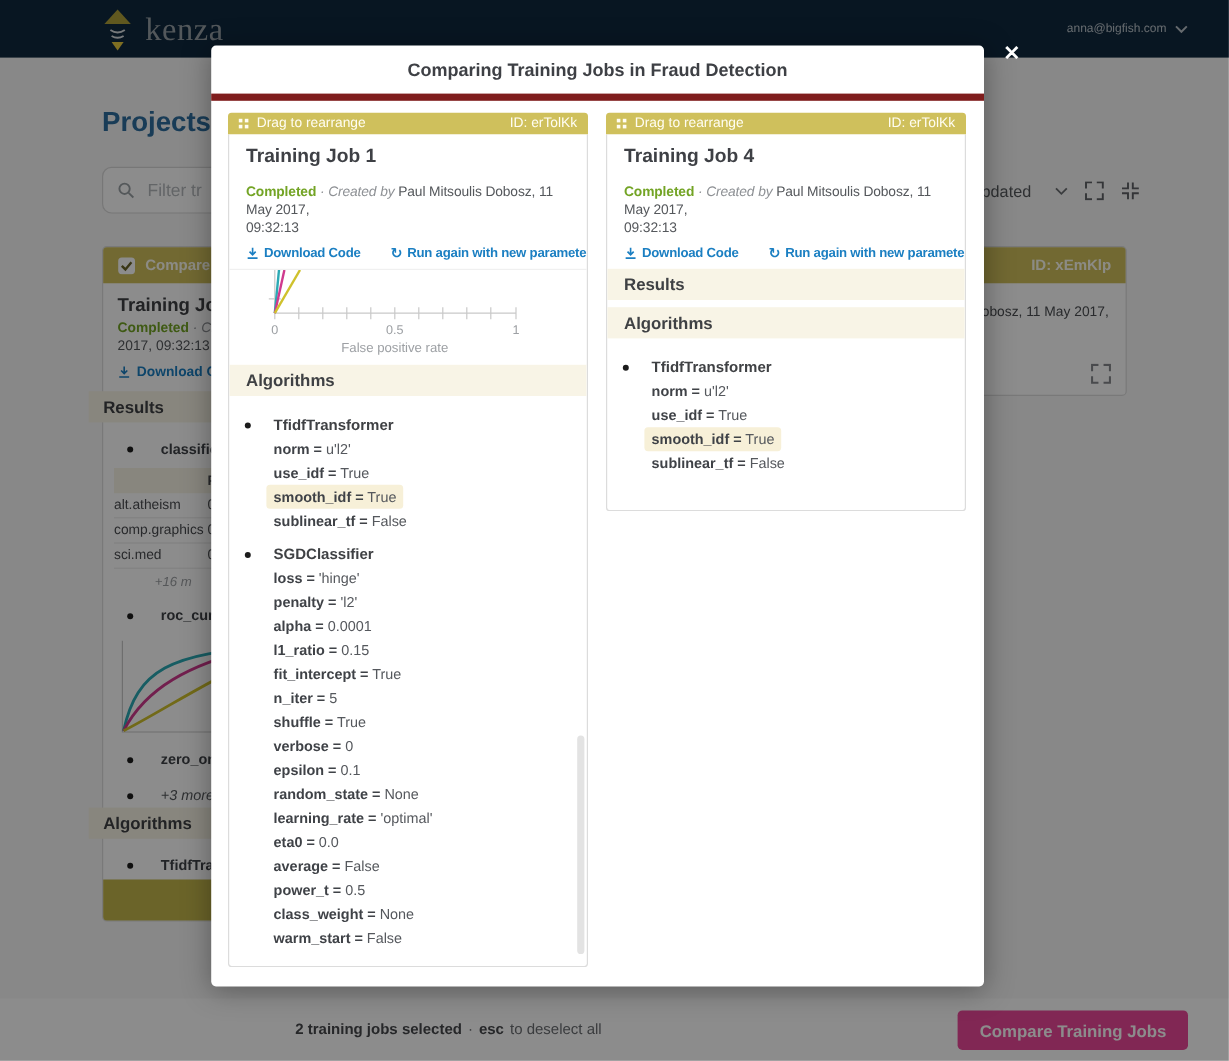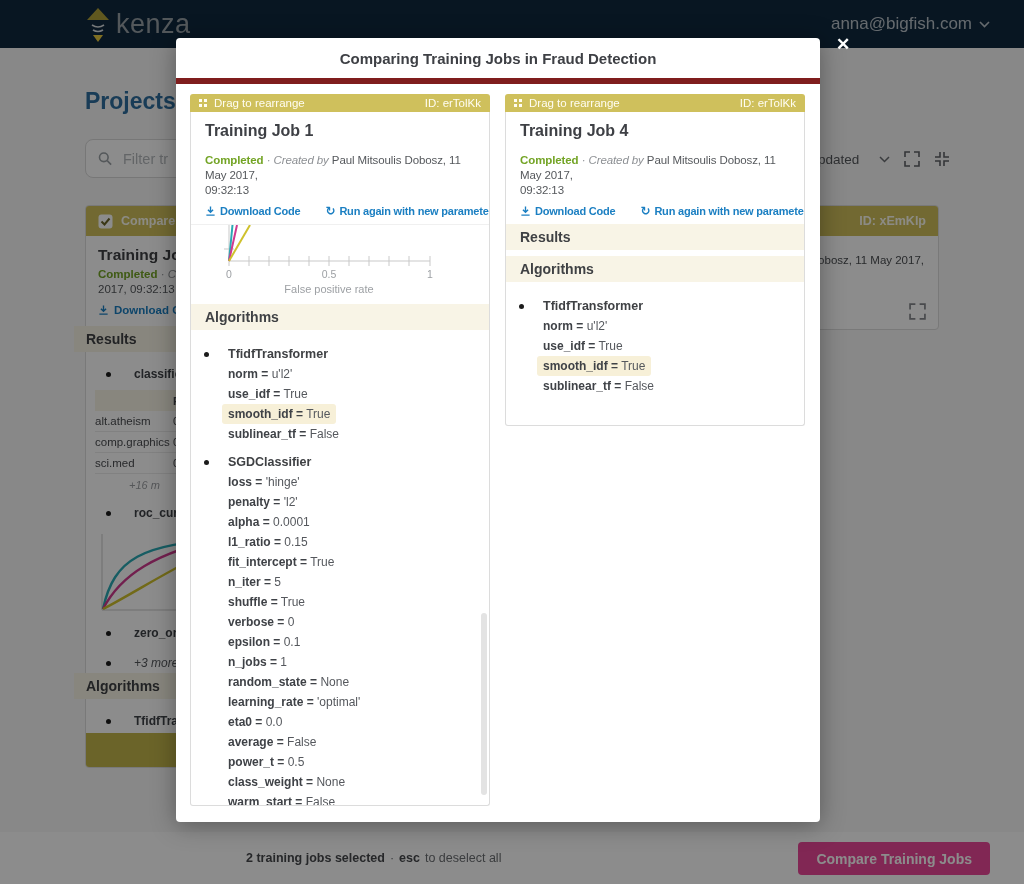--- a/index.html
+++ b/index.html
@@ -4,23 +4,23 @@
 <style>
   * { margin:0; padding:0; box-sizing:border-box; }
   html,body { width:1024px; height:884px; overflow:hidden;
     font-family:"Liberation Sans", sans-serif; background:#f7f7f7; }
 
   
   .page { position:absolute; inset:0; }
   .navbar { position:absolute; top:0; left:0; right:0; height:48px;
     background:#10293f; display:flex; align-items:center; justify-content:space-between;
     padding:0 34px 0 85px; z-index:1; }
-  .brand { display:flex; align-items:center; gap:5px; }
+  .brand { display:flex; align-items:center; gap:10px;font-family:Liberation Serif, serif; }
   .brand-text { font-size:27px; color:#97a0a6; letter-spacing:.5px; }
-  .user-menu { display:flex; align-items:center; gap:7px; color:#b9c2c9; font-size:17px; cursor:pointer; }
+  .user-menu { display:flex; align-items:center; gap:7px; color:#b9c2c9; font-size:10px; cursor:pointer; }
 
   .page-content { position:absolute; inset:48px 0 0 0; }
   .page-title { position:absolute; left:85px; top:40px; font-size:23px; font-weight:700; color:#2e6e9e; }
 
   .filter-box { position:absolute; left:85px; top:91px; width:420px; height:39px;
     background:#fff; border:1px solid #d9d9d9; border-radius:8px;
     display:flex; align-items:center; padding:0 12px; gap:10px; }
   .filter-box input { border:none; outline:none; font-size:14.5px; color:#555;
     font-family:"Liberation Sans",sans-serif; width:100%; background:transparent; }
   .filter-box input::placeholder { color:#b4b8bc; }
@@ -358,21 +358,20 @@
               <div class="algo-name">SGDClassifier</div>
               <div class="param-row"><span class="param-inner"><span class="pk">loss =</span> 'hinge'</span></div>
               <div class="param-row"><span class="param-inner"><span class="pk">penalty =</span> 'l2'</span></div>
               <div class="param-row"><span class="param-inner"><span class="pk">alpha =</span> 0.0001</span></div>
               <div class="param-row"><span class="param-inner"><span class="pk">l1_ratio =</span> 0.15</span></div>
               <div class="param-row"><span class="param-inner"><span class="pk">fit_intercept =</span> True</span></div>
               <div class="param-row"><span class="param-inner"><span class="pk">n_iter =</span> 5</span></div>
               <div class="param-row"><span class="param-inner"><span class="pk">shuffle =</span> True</span></div>
               <div class="param-row"><span class="param-inner"><span class="pk">verbose =</span> 0</span></div>
               <div class="param-row"><span class="param-inner"><span class="pk">epsilon =</span> 0.1</span></div>
-              <div class="param-row"><span class="param-inner"><span class="pk">n_jobs =</span> 1</span></div>
               <div class="param-row"><span class="param-inner"><span class="pk">random_state =</span> None</span></div>
               <div class="param-row"><span class="param-inner"><span class="pk">learning_rate =</span> 'optimal'</span></div>
               <div class="param-row"><span class="param-inner"><span class="pk">eta0 =</span> 0.0</span></div>
               <div class="param-row"><span class="param-inner"><span class="pk">average =</span> False</span></div>
               <div class="param-row"><span class="param-inner"><span class="pk">power_t =</span> 0.5</span></div>
               <div class="param-row"><span class="param-inner"><span class="pk">class_weight =</span> None</span></div>
               <div class="param-row"><span class="param-inner"><span class="pk">warm_start =</span> False</span></div>
             </div>
           </div>
         <div class="scrollbar-thumb"></div>

